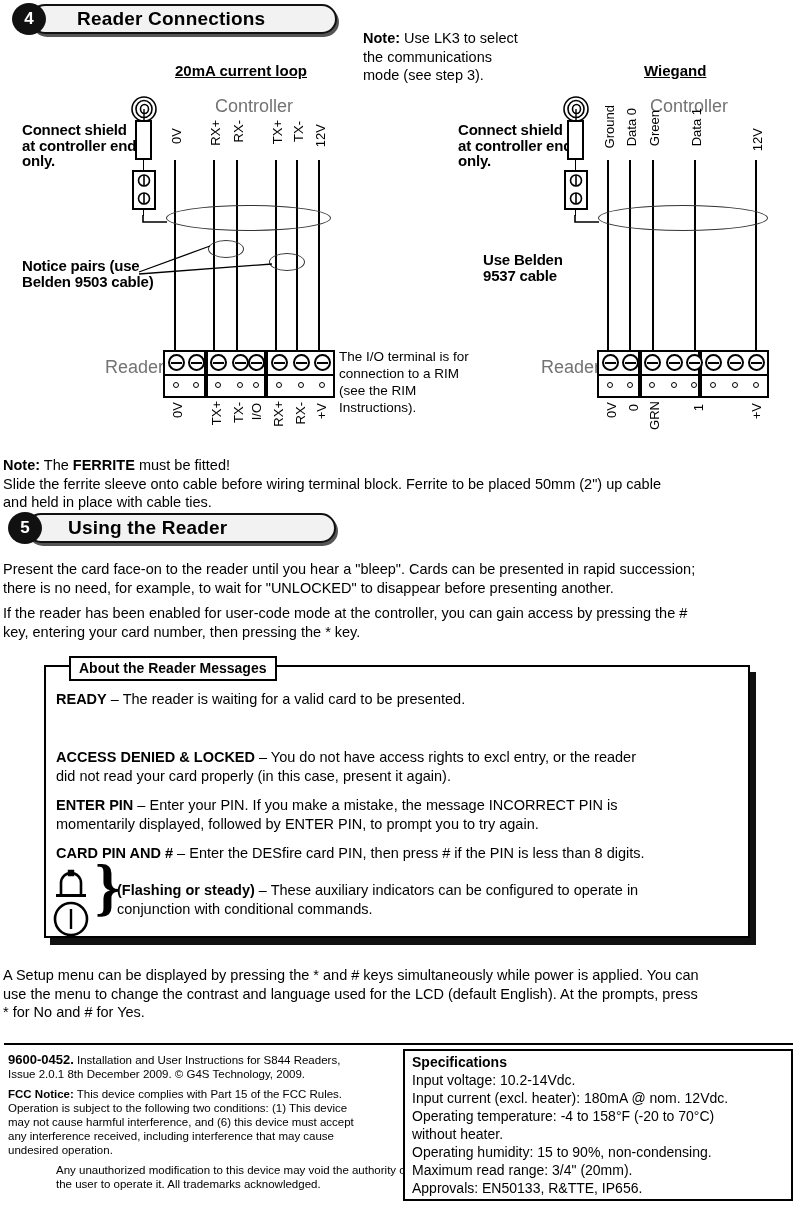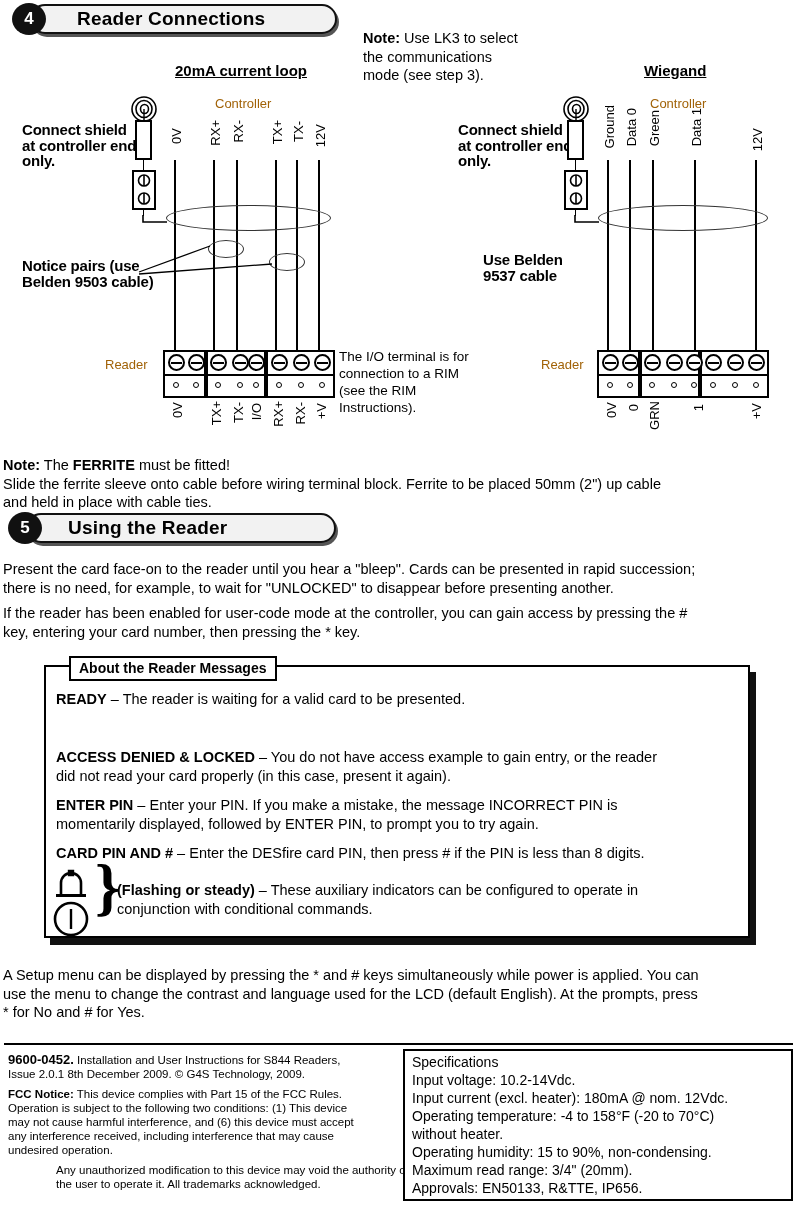--- a/index.html
+++ b/index.html
@@ -36,21 +36,21 @@
     font-size:19px;font-weight:bold;letter-spacing:.2px;
     z-index:4;
   }
 
   
   .txt{position:absolute;font-size:14.5px;line-height:18.5px;}
   .bold{font-weight:bold;}
   .small{font-size:11.5px;line-height:14px;}
 
   .diag-label{
-    position:absolute;font-size:13px;color:#a16207;
+    position:absolute;font-size:18px;color:#737373;
   }
   .diag-bold{
     position:absolute;font-weight:bold;font-size:15px;
     line-height:15.5px;color:#000;
     letter-spacing:-0.2px;
   }
   .vlabel{
     position:absolute;font-size:13px;
     writing-mode:vertical-rl;
     transform:rotate(180deg);
@@ -344,21 +344,21 @@
 
   <div class="msgbox" style="left:44px;top:665px;width:706px;height:273px;"></div>
   <div class="msgbox-title" style="left:69px;top:656px;">About the Reader Messages</div>
 
   <div class="msg-line" style="left:56px;top:690px;width:680px;">
     <span class="bold">READY</span><span> – </span><span>The reader is waiting for a valid card to be presented.</span>
   </div>
 
 
   <div class="msg-line" style="left:56px;top:748px;width:690px;">
-    <span class="bold">ACCESS DENIED &amp; LOCKED</span><span> – </span><span>You do not have access example to gain entry, or the reader</span><br>
+    <span class="bold">ACCESS DENIED &amp; LOCKED</span><span> – </span><span>You do not have access rights to excl entry, or the reader</span><br>
     <span>did not read your card properly (in this case, present it again).</span>
   </div>
 
   <div class="msg-line" style="left:56px;top:796px;width:690px;">
     <span class="bold">ENTER PIN</span><span> – </span><span>Enter your PIN. If you make a mistake, the message INCORRECT PIN is</span><br>
     <span>momentarily displayed, followed by ENTER PIN, to prompt you to try again.</span>
   </div>
 
   <div class="msg-line" style="left:56px;top:844px;width:690px;">
     <span class="bold">CARD PIN AND #</span><span> – </span><span>Enter the DESfire card PIN, then press # if the PIN is less than 8 digits.</span>
@@ -400,21 +400,21 @@
     <span>any interference received, including interference that may cause</span><br>
     <span>undesired operation.</span>
   </div>
 
   <div class="small" style="position:absolute;left:8px;top:1163px;width:385px;margin-left:48px;">
     <span>Any unauthorized modification to this device may void the authority of</span><br>
     <span>the user to operate it. All trademarks acknowledged.</span>
   </div>
 
   <div class="specbox" style="left:403px;top:1049px;width:390px;height:152px;"></div>
-  <div class="spec-line bold" style="left:412px;top:1054px;font-weight:normal;text-align:center;">Specifications</div>
+  <div class="spec-line bold" style="left:412px;top:1054px;font-weight:bold;text-align:center;">Specifications</div>
   <div class="spec-line" style="left:412px;top:1072px;">Input voltage: 10.2-14Vdc.</div>
   <div class="spec-line" style="left:412px;top:1090px;">Input current (excl. heater): 180mA @ nom. 12Vdc.</div>
   <div class="spec-line" style="left:412px;top:1108px;">Operating temperature: -4 to 158°F (-20 to 70°C)</div>
   <div class="spec-line" style="left:412px;top:1126px;">without heater.</div>
   <div class="spec-line" style="left:412px;top:1144px;">Operating humidity: 15 to 90%, non-condensing.</div>
   <div class="spec-line" style="left:412px;top:1162px;">Maximum read range: 3/4" (20mm).</div>
   <div class="spec-line" style="left:412px;top:1180px;">Approvals: EN50133, R&amp;TTE, IP656.</div>
 
 </div>
 

